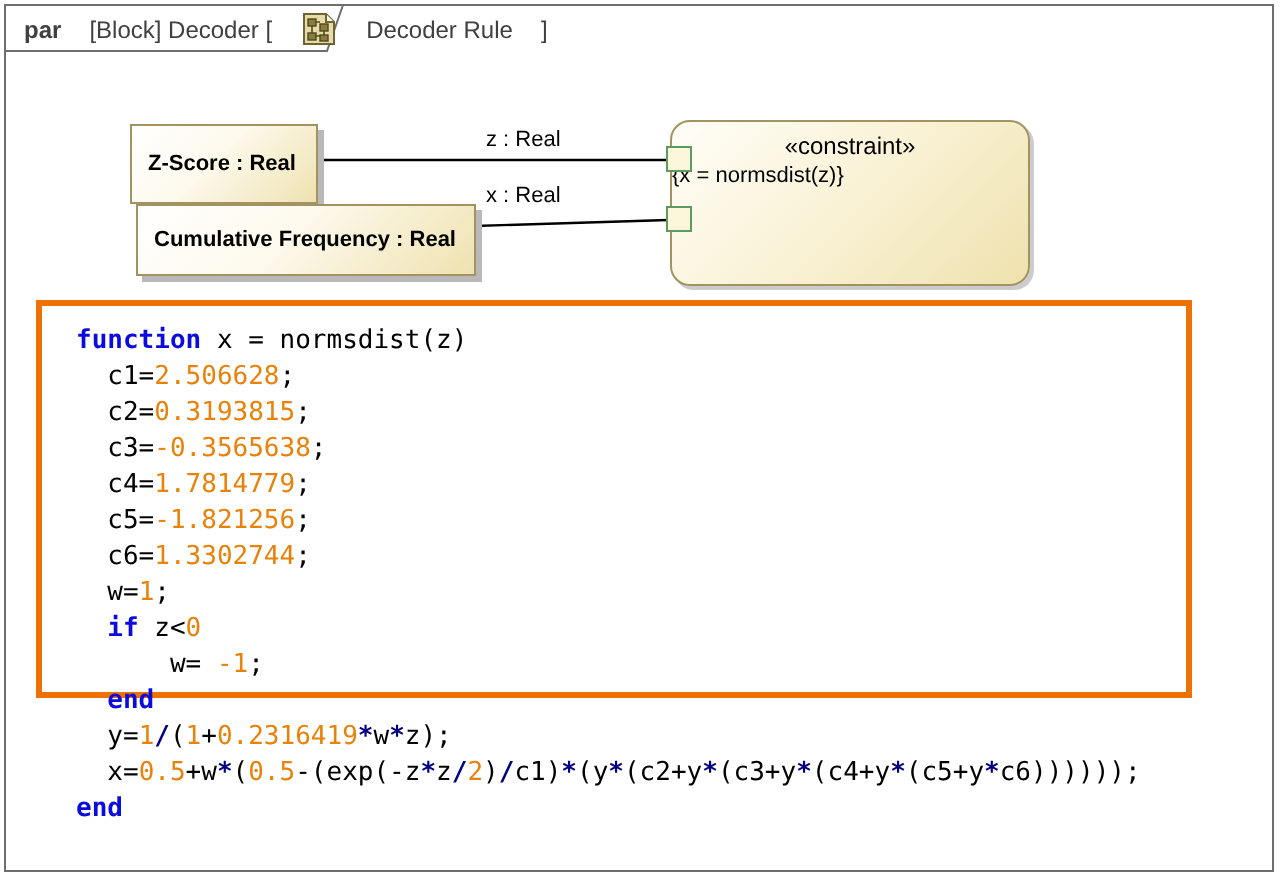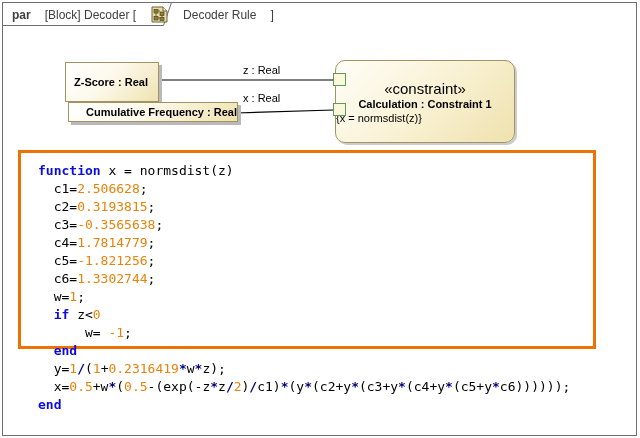--- a/index.html
+++ b/index.html
@@ -20,30 +20,30 @@
   
   .param-block{
     position:absolute;z-index:2;box-sizing:border-box;
     border:1px solid #A39362;
     background:linear-gradient(135deg,#ffffff 0%,#fdf9ec 45%,#efe2b0 100%);
     box-shadow:3px 3px 0 #b9b9b9;
     display:flex;align-items:center;
     font-size:11px;font-weight:bold;color:#000;padding-left:8px;white-space:nowrap;
   }
   #param-z{left:65px;top:62px;width:94px;height:40px;}
-  #param-cf{left:68px;top:102px;width:170px;height:20px;justify-content:flex-end;}
+  #param-cf{left:68px;top:102px;width:170px;height:36px;}
 
   
   .constraint-block{
     position:absolute;left:335px;top:60px;width:180px;height:83px;z-index:2;box-sizing:border-box;
     border:1px solid #A39362;border-radius:10px;
     background:linear-gradient(135deg,#fffef8 0%,#faf3d8 45%,#efe2ae 100%);
     box-shadow:2px 2px 0 #cccccc;
   }
-  .constraint-stereotype{margin-top:19px;text-align:center;font-size:15px;color:#000;}
+  .constraint-stereotype{margin-top:5px;text-align:center;font-size:12px;color:#000;}
   .constraint-name{margin-top:1px;text-align:center;font-size:11px;font-weight:bold;color:#000;}
   .constraint-expr{margin-top:2px;padding-right:8px;font-size:11px;color:#000;}
 
   .port{
     position:absolute;width:13px;height:13px;z-index:4;box-sizing:border-box;
     border:1px solid #5E9A60;background:#fcf7da;
   }
   #port-z{left:333px;top:73px;}
   #port-x{left:333px;top:103px;}
   .port-label{
@@ -104,21 +104,20 @@
   </div>
   <div id="param-cf" class="param-block">
     <span>Cumulative Frequency : Real</span>
   </div>
 
   <div id="port-label-z" class="port-label">z : Real</div>
   <div id="port-label-x" class="port-label">x : Real</div>
 
   <div class="constraint-block">
     <div class="constraint-stereotype">«constraint»</div>
-    <div class="constraint-name">Calculation : Constraint 1</div>
     <div class="constraint-expr">{x = normsdist(z)}</div>
   </div>
 
   <div id="port-z" class="port"></div>
   <div id="port-x" class="port"></div>
 
   <div class="code-box">
     <pre class="code-pre"><div class="code-line"><span class="tok-kw">function</span><span class="tok-pl"> x = normsdist(z)</span></div><div class="code-line"><span class="tok-pl">  c1=</span><span class="tok-num">2.506628</span><span class="tok-pl">;</span></div><div class="code-line"><span class="tok-pl">  c2=</span><span class="tok-num">0.3193815</span><span class="tok-pl">;</span></div><div class="code-line"><span class="tok-pl">  c3=</span><span class="tok-num">-0.3565638</span><span class="tok-pl">;</span></div><div class="code-line"><span class="tok-pl">  c4=</span><span class="tok-num">1.7814779</span><span class="tok-pl">;</span></div><div class="code-line"><span class="tok-pl">  c5=</span><span class="tok-num">-1.821256</span><span class="tok-pl">;</span></div><div class="code-line"><span class="tok-pl">  c6=</span><span class="tok-num">1.3302744</span><span class="tok-pl">;</span></div><div class="code-line"><span class="tok-pl">  w=</span><span class="tok-num">1</span><span class="tok-pl">;</span></div><div class="code-line"><span class="tok-pl">  </span><span class="tok-kw">if</span><span class="tok-pl"> z&lt;</span><span class="tok-num">0</span></div><div class="code-line"><span class="tok-pl">      w= </span><span class="tok-num">-1</span><span class="tok-pl">;</span></div><div class="code-line"><span class="tok-pl">  </span><span class="tok-kw">end</span></div><div class="code-line"><span class="tok-pl">  y=</span><span class="tok-num">1</span><span class="tok-op">/</span><span class="tok-pl">(</span><span class="tok-num">1</span><span class="tok-pl">+</span><span class="tok-num">0.2316419</span><span class="tok-op">*</span><span class="tok-pl">w</span><span class="tok-op">*</span><span class="tok-pl">z);</span></div><div class="code-line"><span class="tok-pl">  x=</span><span class="tok-num">0.5</span><span class="tok-pl">+w</span><span class="tok-op">*</span><span class="tok-pl">(</span><span class="tok-num">0.5</span><span class="tok-pl">-(exp(-z</span><span class="tok-op">*</span><span class="tok-pl">z</span><span class="tok-op">/</span><span class="tok-num">2</span><span class="tok-pl">)</span><span class="tok-op">/</span><span class="tok-pl">c1)</span><span class="tok-op">*</span><span class="tok-pl">(y</span><span class="tok-op">*</span><span class="tok-pl">(c2+y</span><span class="tok-op">*</span><span class="tok-pl">(c3+y</span><span class="tok-op">*</span><span class="tok-pl">(c4+y</span><span class="tok-op">*</span><span class="tok-pl">(c5+y</span><span class="tok-op">*</span><span class="tok-pl">c6))))));</span></div><div class="code-line"><span class="tok-kw">end</span></div></pre>
   </div>
 

